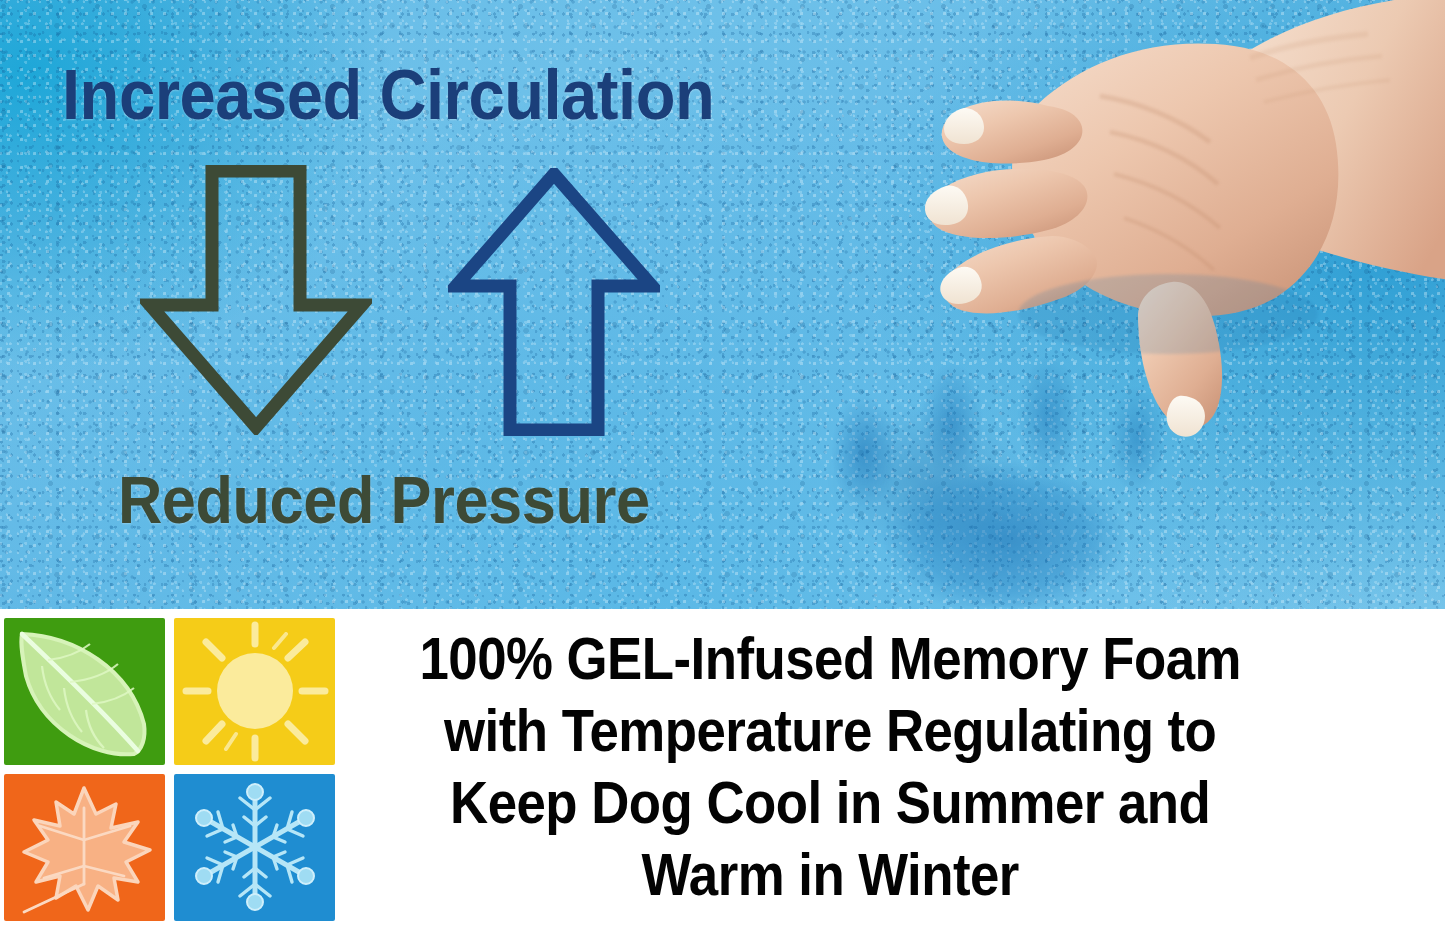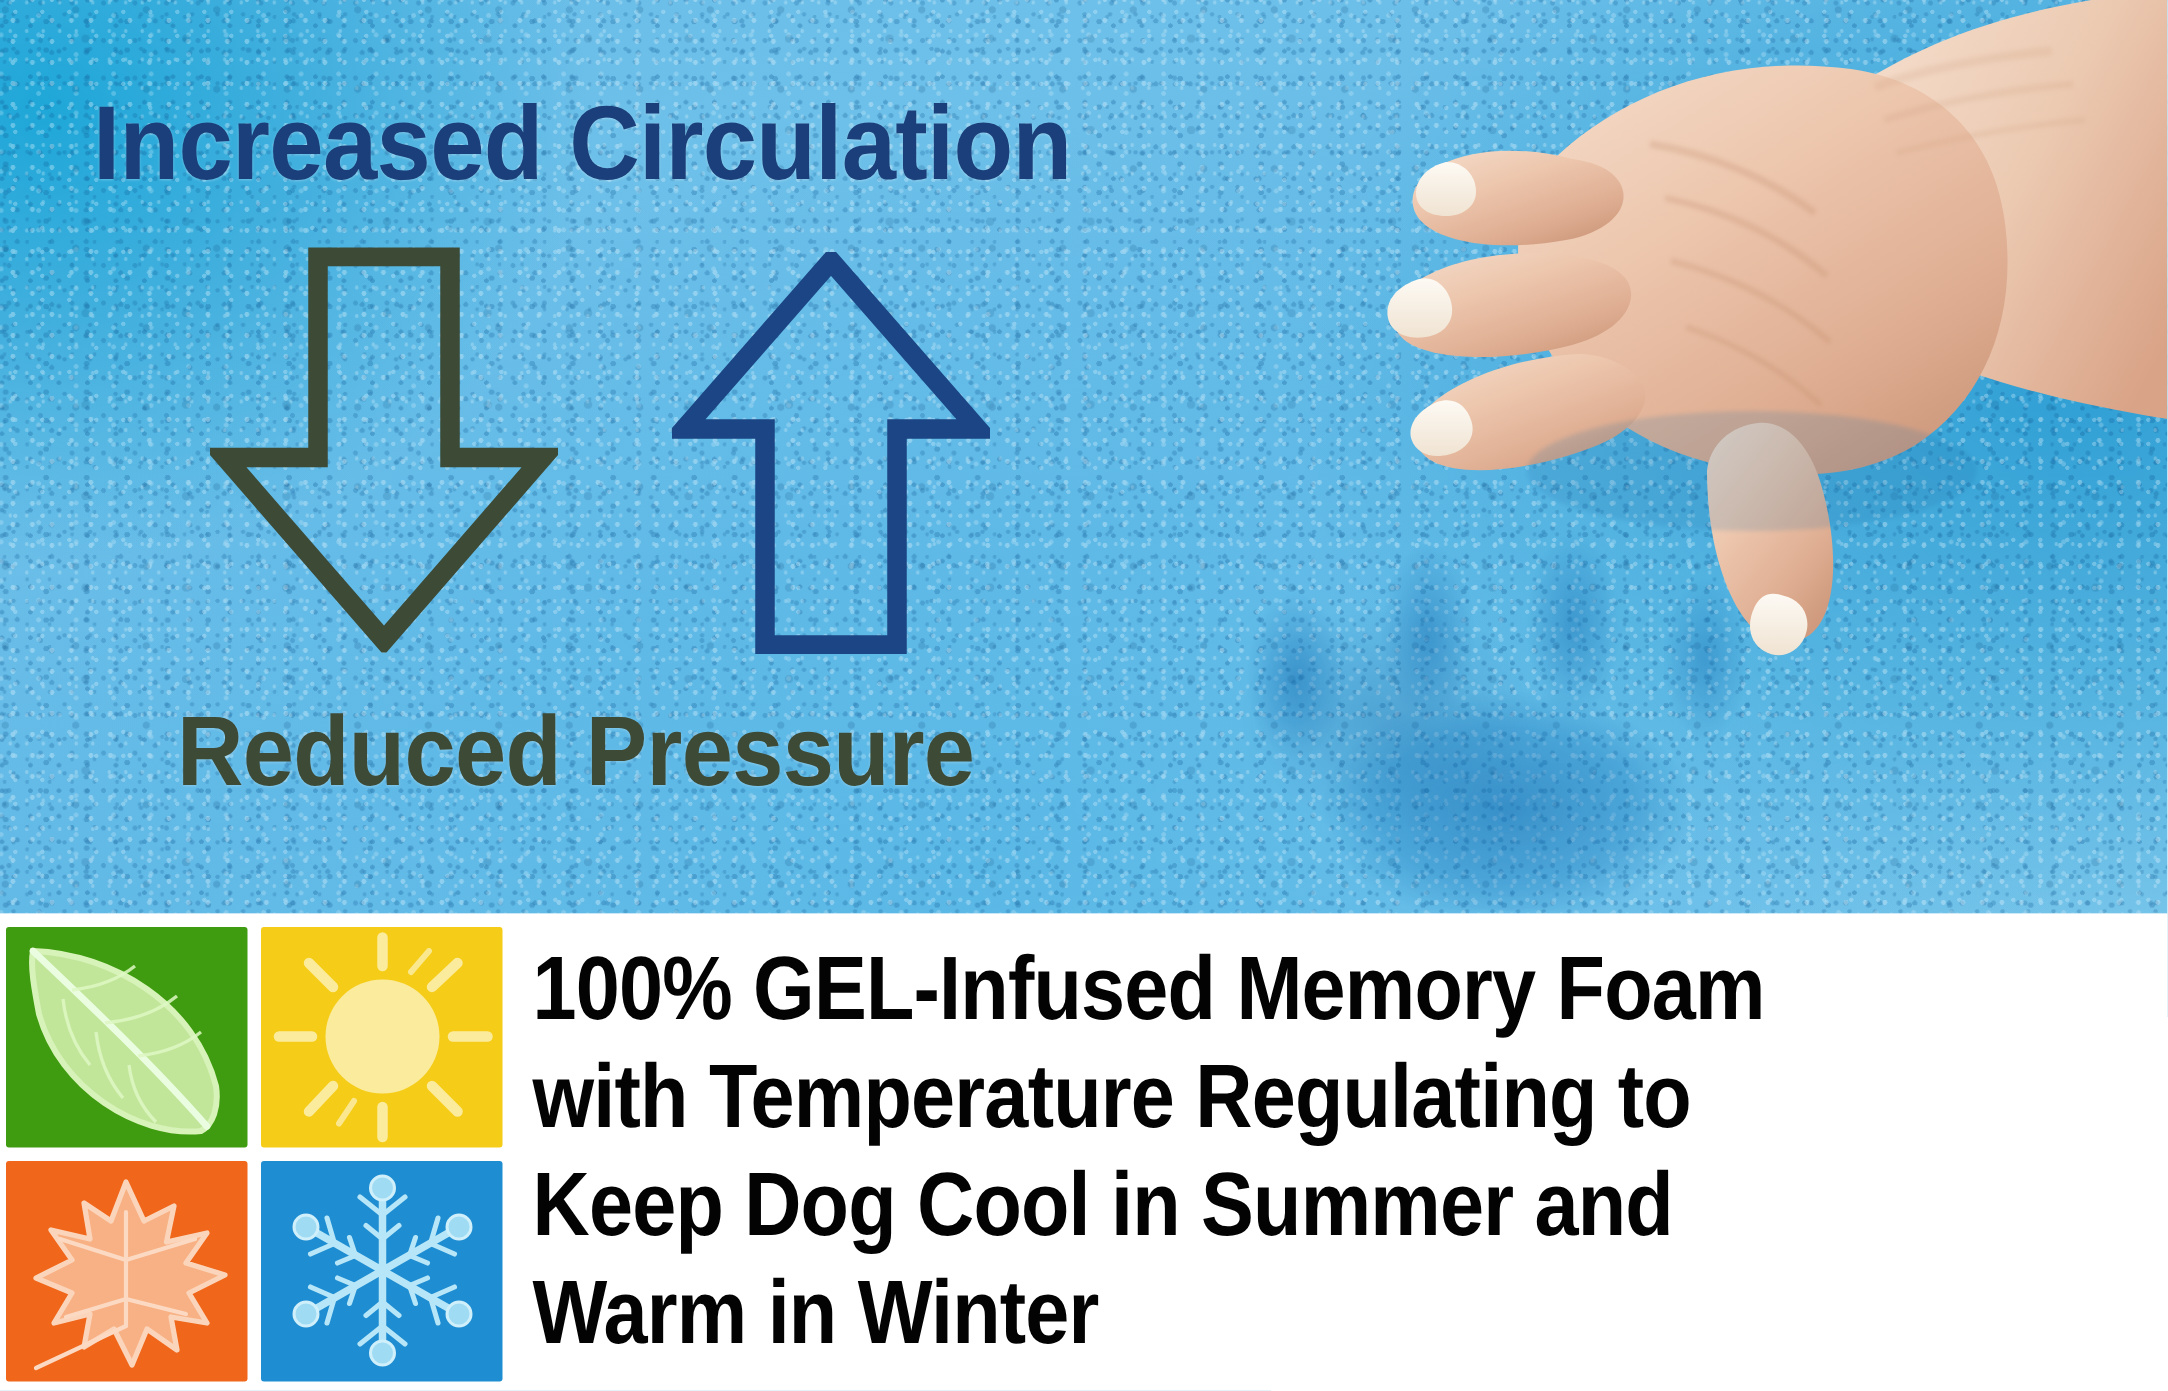--- a/index.html
+++ b/index.html
@@ -8,20 +8,21 @@
     padding: 0;
     background: #ffffff;
   }
   #page {
     position: relative;
     width: 1445px;
     height: 927px;
     overflow: hidden;
     background: #ffffff;
     font-family: "Liberation Sans", sans-serif;
+    text-align: center;
   }
 
   
   .photo-panel {
     position: absolute;
     left: 0;
     top: 0;
     width: 1445px;
     height: 609px;
     overflow: hidden;

